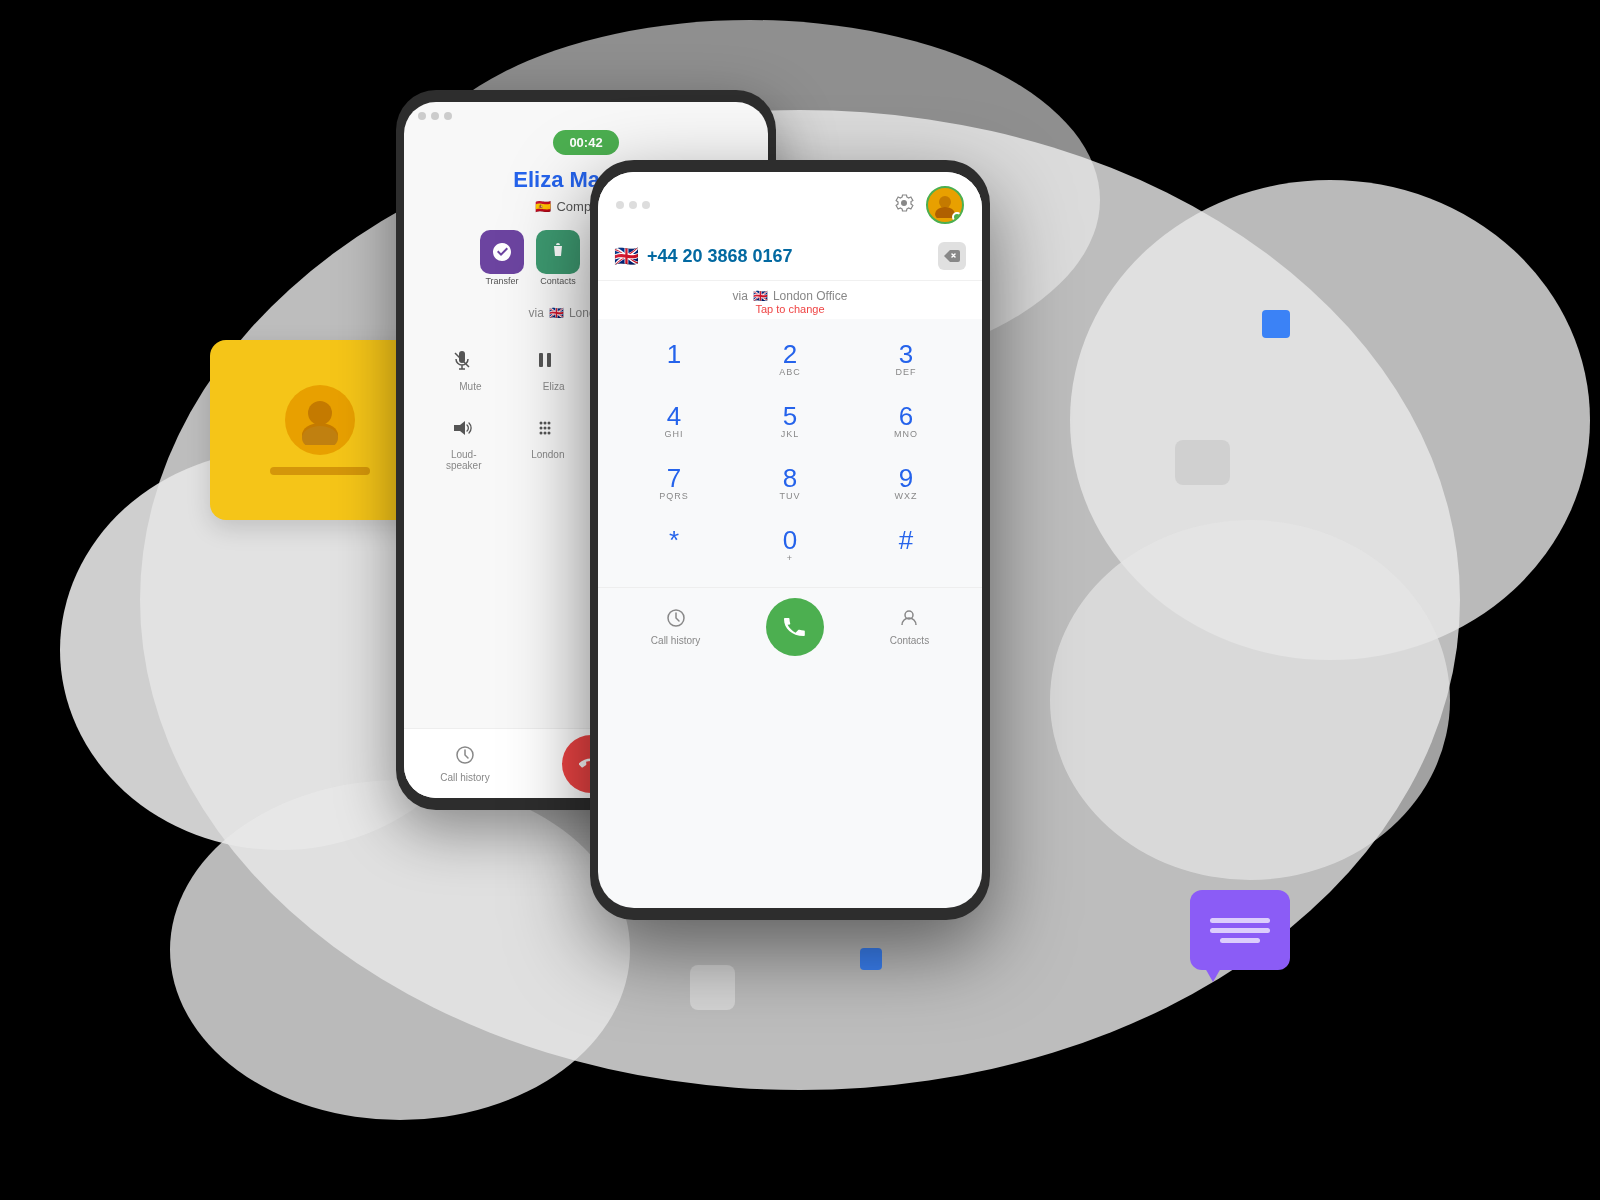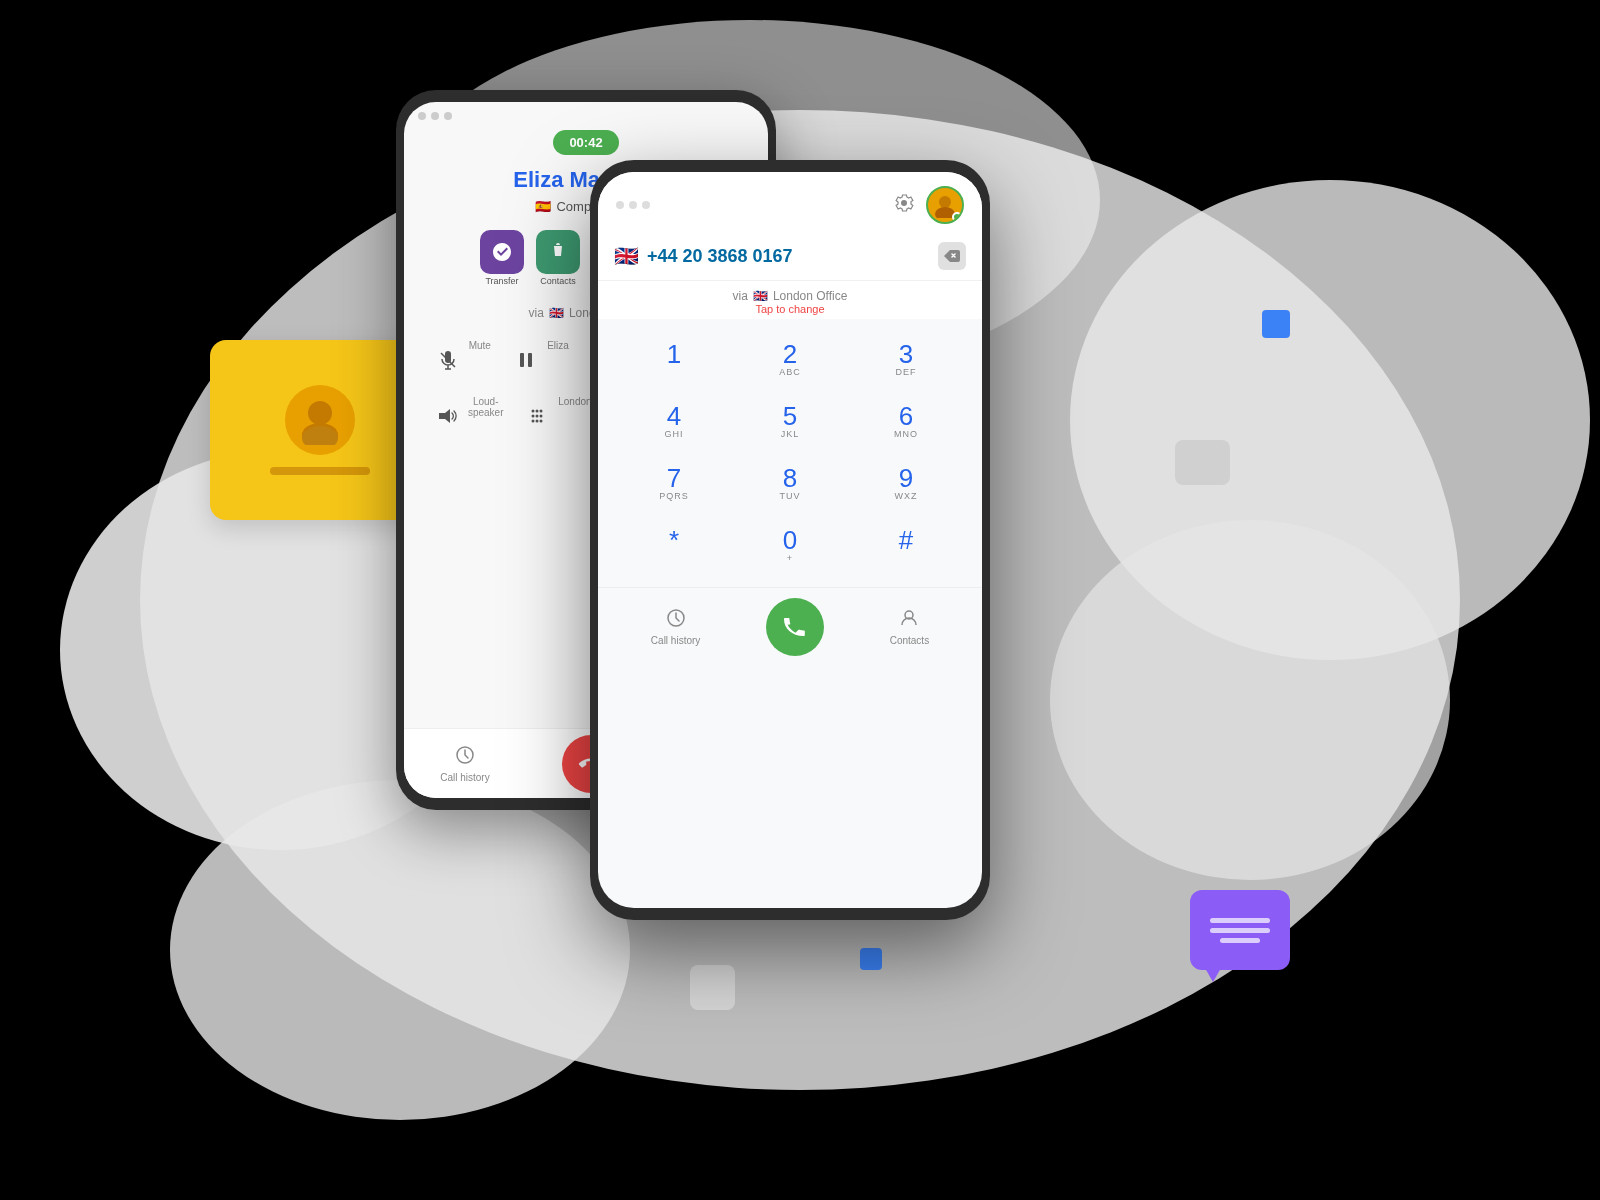--- a/index.html
+++ b/index.html
@@ -254,22 +254,22 @@
     
     .actions-row {
       display: flex;
       justify-content: space-around;
       width: 100%;
       margin-bottom: 16px;
     }
 
     .action-btn {
       display: flex;
-      flex-direction: row;
-      align-items: flex-start;
+      flex-direction: column;
+      align-items: flex-end;
       gap: 1px;
     }
 
     .action-icon {
       width: 40px;
       height: 40px;
       border-radius: 50%;
       display: flex;
       align-items: center;
       justify-content: center;

